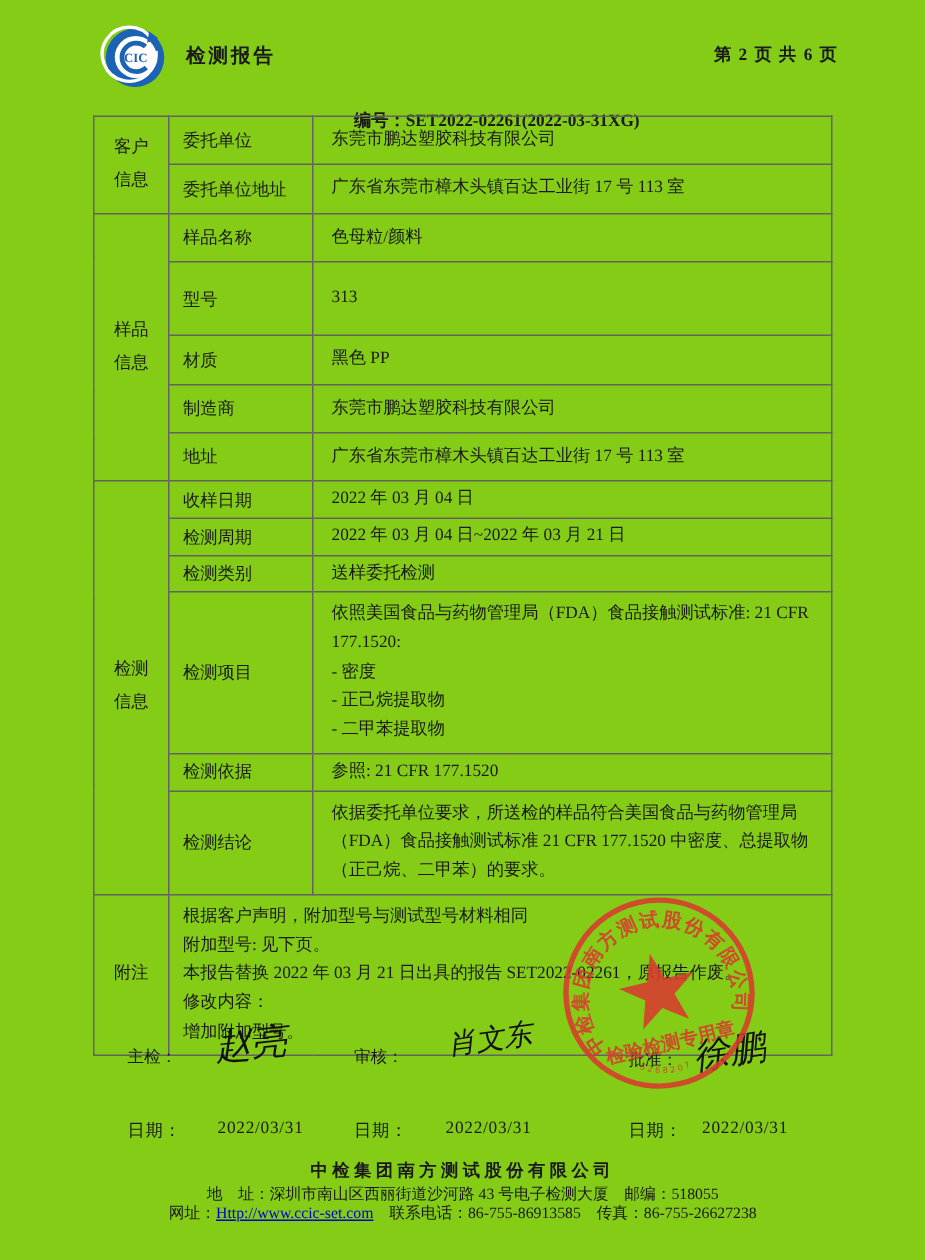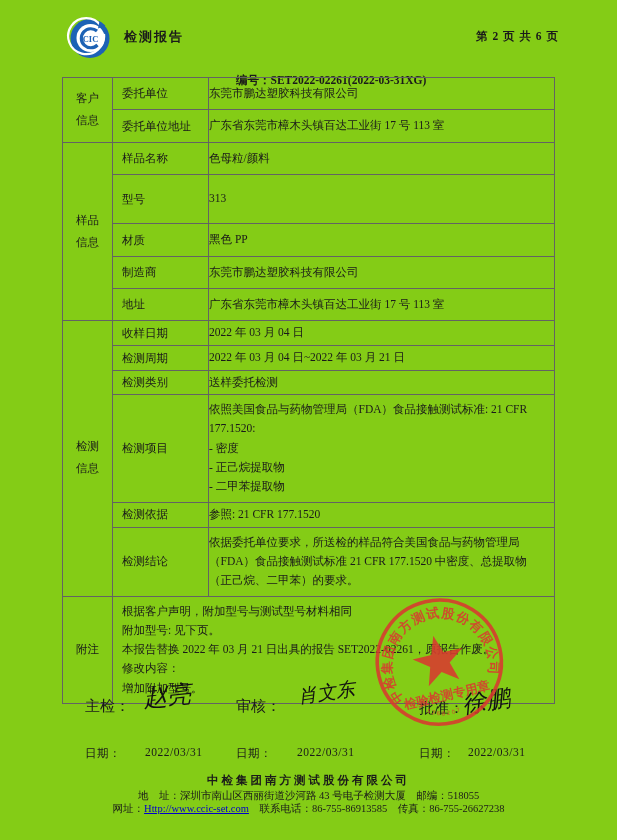--- a/index.html
+++ b/index.html
@@ -18,24 +18,24 @@
   
   table.report {
     position:absolute; left:62px; top:77px; width:493px;
     border-collapse:collapse; table-layout:fixed;
   }
   table.report td {
     border:1px solid #636363; font-size:11.5px; vertical-align:middle;
   }
   td.sec { width:50px; text-align:center; white-space:pre-line; line-height:1.9; }
   td.lbl { width:96px; padding-left:9px; }
-  td.val { padding-right:8px; white-space:pre-line; line-height:1.68; }
+  td.val { padding-left:12px; padding-right:8px; white-space:pre-line; line-height:1.68; }
   td.pad { padding-top:5px; padding-bottom:5px; }
   
-  .sig-label { font-size:15px; }
+  .sig-label { font-size:11px; }
   .sig-name  { font-size:24px; font-style:italic; color:#111;
                font-family:"DejaVu Serif","Liberation Serif",serif; }
   .sig-date  { font-size:11.5px; letter-spacing:0.5px;text-align:center; }
   
   .stamp { left:372px; top:595px; width:136px; height:140px; opacity:0.88;
            transform:rotate(-13deg); pointer-events:none; }
   
   .ft-company { left:0; top:773px; width:100%; text-align:center;
                 font-size:11.5px; font-weight:bold; letter-spacing:3px; }
   .ft-line1   { left:0; top:789px; width:100%; text-align:center; font-size:10.5px; }

